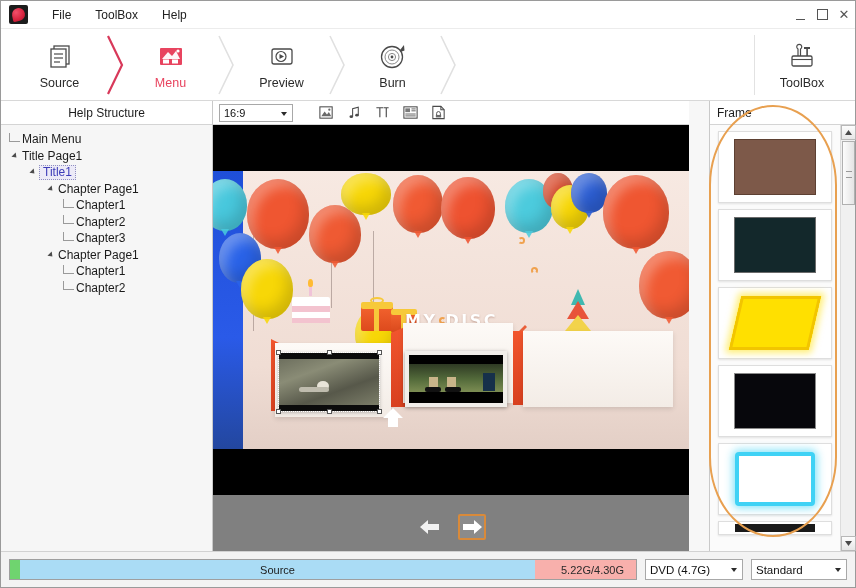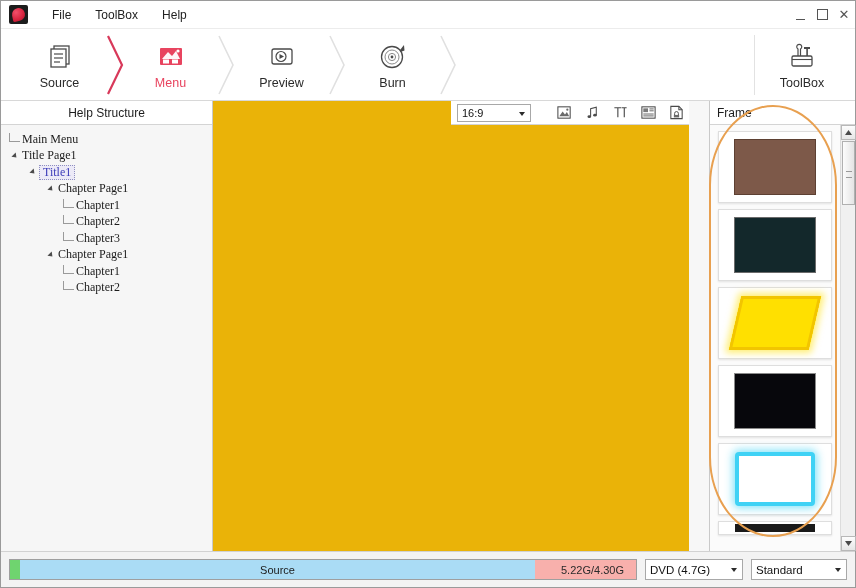--- a/index.html
+++ b/index.html
@@ -147,37 +147,36 @@
     border-bottom: 3.2px solid transparent;
     transform: rotate(45deg);
     margin-left: 1px;
   }
   .elbow {
     width: 11px; height: 9px;
     border-left: 1px solid #9a9a9a;
     border-bottom: 1px solid #9a9a9a;
     margin-bottom: 4px;
   }
-  .tlabel { padding-left: 2px; font-family: Liberation Serif, serif; }
+  .tlabel { padding-left: 2px; }
   .tlabel.sel {
     color: #3b3bb8;
     background: #eceaf7;
     border: 1px dotted #8f8fc0;
     padding: 0 3px;
     margin-left: 1px;
     line-height: 13px;
   }
 
   
   .center {
     flex: 1 1 auto;
     display: flex; flex-direction: column;
     min-width: 0;
-    background: #eab308;
-    align-items: flex-end;
+    background: #1d4ed8;
   }
   .subtoolbar {
     height: 24px; flex: 0 0 24px;
     background: #ffffff;
     border-bottom: 1px solid #d4d4d4;
     display: flex; align-items: center;
     padding-left: 6px;
     gap: 2px;
   }
   .ratio-select {

